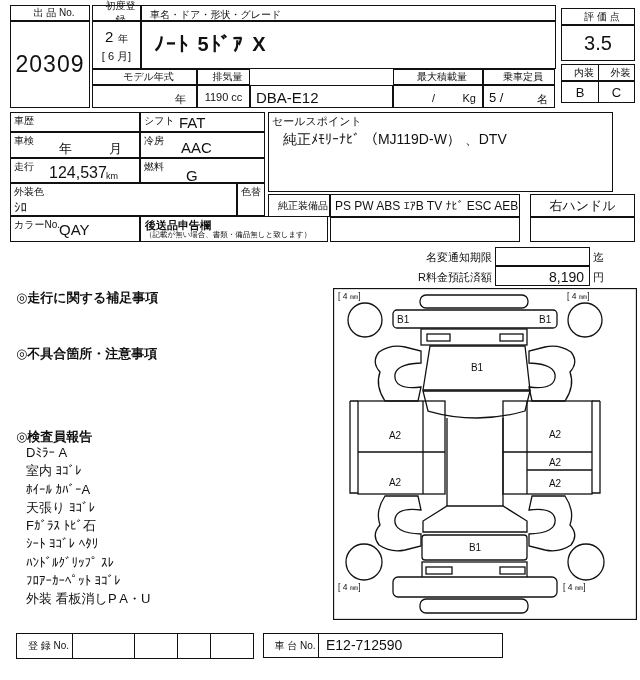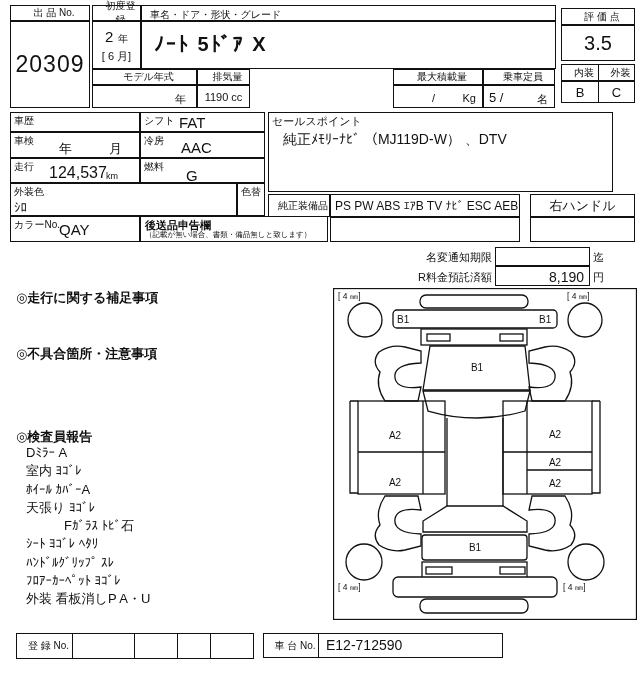--- a/index.html
+++ b/index.html
@@ -40,20 +40,21 @@
     <span style="position:absolute;left:12px;top:11px;font-size:20px;font-weight:bold;letter-spacing:2px;">ﾉｰﾄ 5ﾄﾞｱ  X</span>
   </div>
 
   <div class="box ctr hdr" style="left:92px;top:69px;width:105px;height:16px;">モデル年式</div>
   <div class="box ctr hdr" style="left:197px;top:69px;width:53px;height:16px;">排気量</div>
   <div class="box ctr hdr" style="left:393px;top:69px;width:90px;height:16px;">最大積載量</div>
   <div class="box ctr hdr" style="left:483px;top:69px;width:72px;height:16px;">乗車定員</div>
 
   <div class="box rt" style="left:92px;top:85px;width:105px;height:23px;font-size:11px;padding:6px 10px 0 0;">年</div>
   <div class="box ctr" style="left:197px;top:85px;width:53px;height:23px;font-size:11px;">1190 cc</div>
+  <div class="box" style="left:250px;top:85px;width:143px;height:23px;font-size:15px;padding:3px 0 0 5px;">DBA-E12</div>
   <div class="box" style="left:393px;top:85px;width:90px;height:23px;font-size:11px;">
     <span style="position:absolute;left:38px;top:6px;">/</span>
     <span style="position:absolute;right:6px;top:6px;">Kg</span>
   </div>
   <div class="box" style="left:483px;top:85px;width:72px;height:23px;">
     <span style="position:absolute;left:5px;top:4px;font-size:13px;">5 /</span>
     <span style="position:absolute;right:6px;top:6px;font-size:11px;">名</span>
   </div>
 
   <div class="box ctr hdr" style="left:561px;top:8px;width:74px;height:17px;">評 価 点</div>
@@ -126,21 +127,21 @@
   <div class="nob" style="left:593px;top:270px;font-size:11px;">円</div>
 
   <div class="ttl" style="left:16px;top:289px;">◎走行に関する補足事項</div>
   <div class="ttl" style="left:16px;top:345px;">◎不具合箇所・注意事項</div>
   <div class="ttl" style="left:16px;top:428px;">◎検査員報告</div>
   <div class="nob" style="left:26px;top:444px;width:300px;">
     <div class="rep" style="position:static;">Dﾐﾗｰ A</div>
     <div class="rep" style="position:static;">室内 ﾖｺﾞﾚ</div>
     <div class="rep" style="position:static;">ﾎｲｰﾙ ｶﾊﾞｰA</div>
     <div class="rep" style="position:static;">天張り ﾖｺﾞﾚ</div>
-    <div class="rep" style="position:static;margin-left:38px;">Fｶﾞﾗｽ ﾄﾋﾞ石</div>
+    <div class="rep" style="position:static;">Fｶﾞﾗｽ ﾄﾋﾞ石</div>
     <div class="rep" style="position:static;">ｼｰﾄ ﾖｺﾞﾚ ﾍﾀﾘ</div>
     <div class="rep" style="position:static;">ﾊﾝﾄﾞﾙｸﾞﾘｯﾌﾟ ｽﾚ</div>
     <div class="rep" style="position:static;">ﾌﾛｱｰｶｰﾍﾟｯﾄ ﾖｺﾞﾚ</div>
     <div class="rep" style="position:static;">外装 看板消しP A・U</div>
   </div>
 
   <svg style="position:absolute;left:333px;top:288px;" width="304" height="332" viewBox="0 0 304 332">
     <rect class="d-line" x="0.5" y="0.5" width="303" height="331"></rect>
 
     <text class="d-text d-small" x="5" y="11">[ 4 ㎜]</text>

